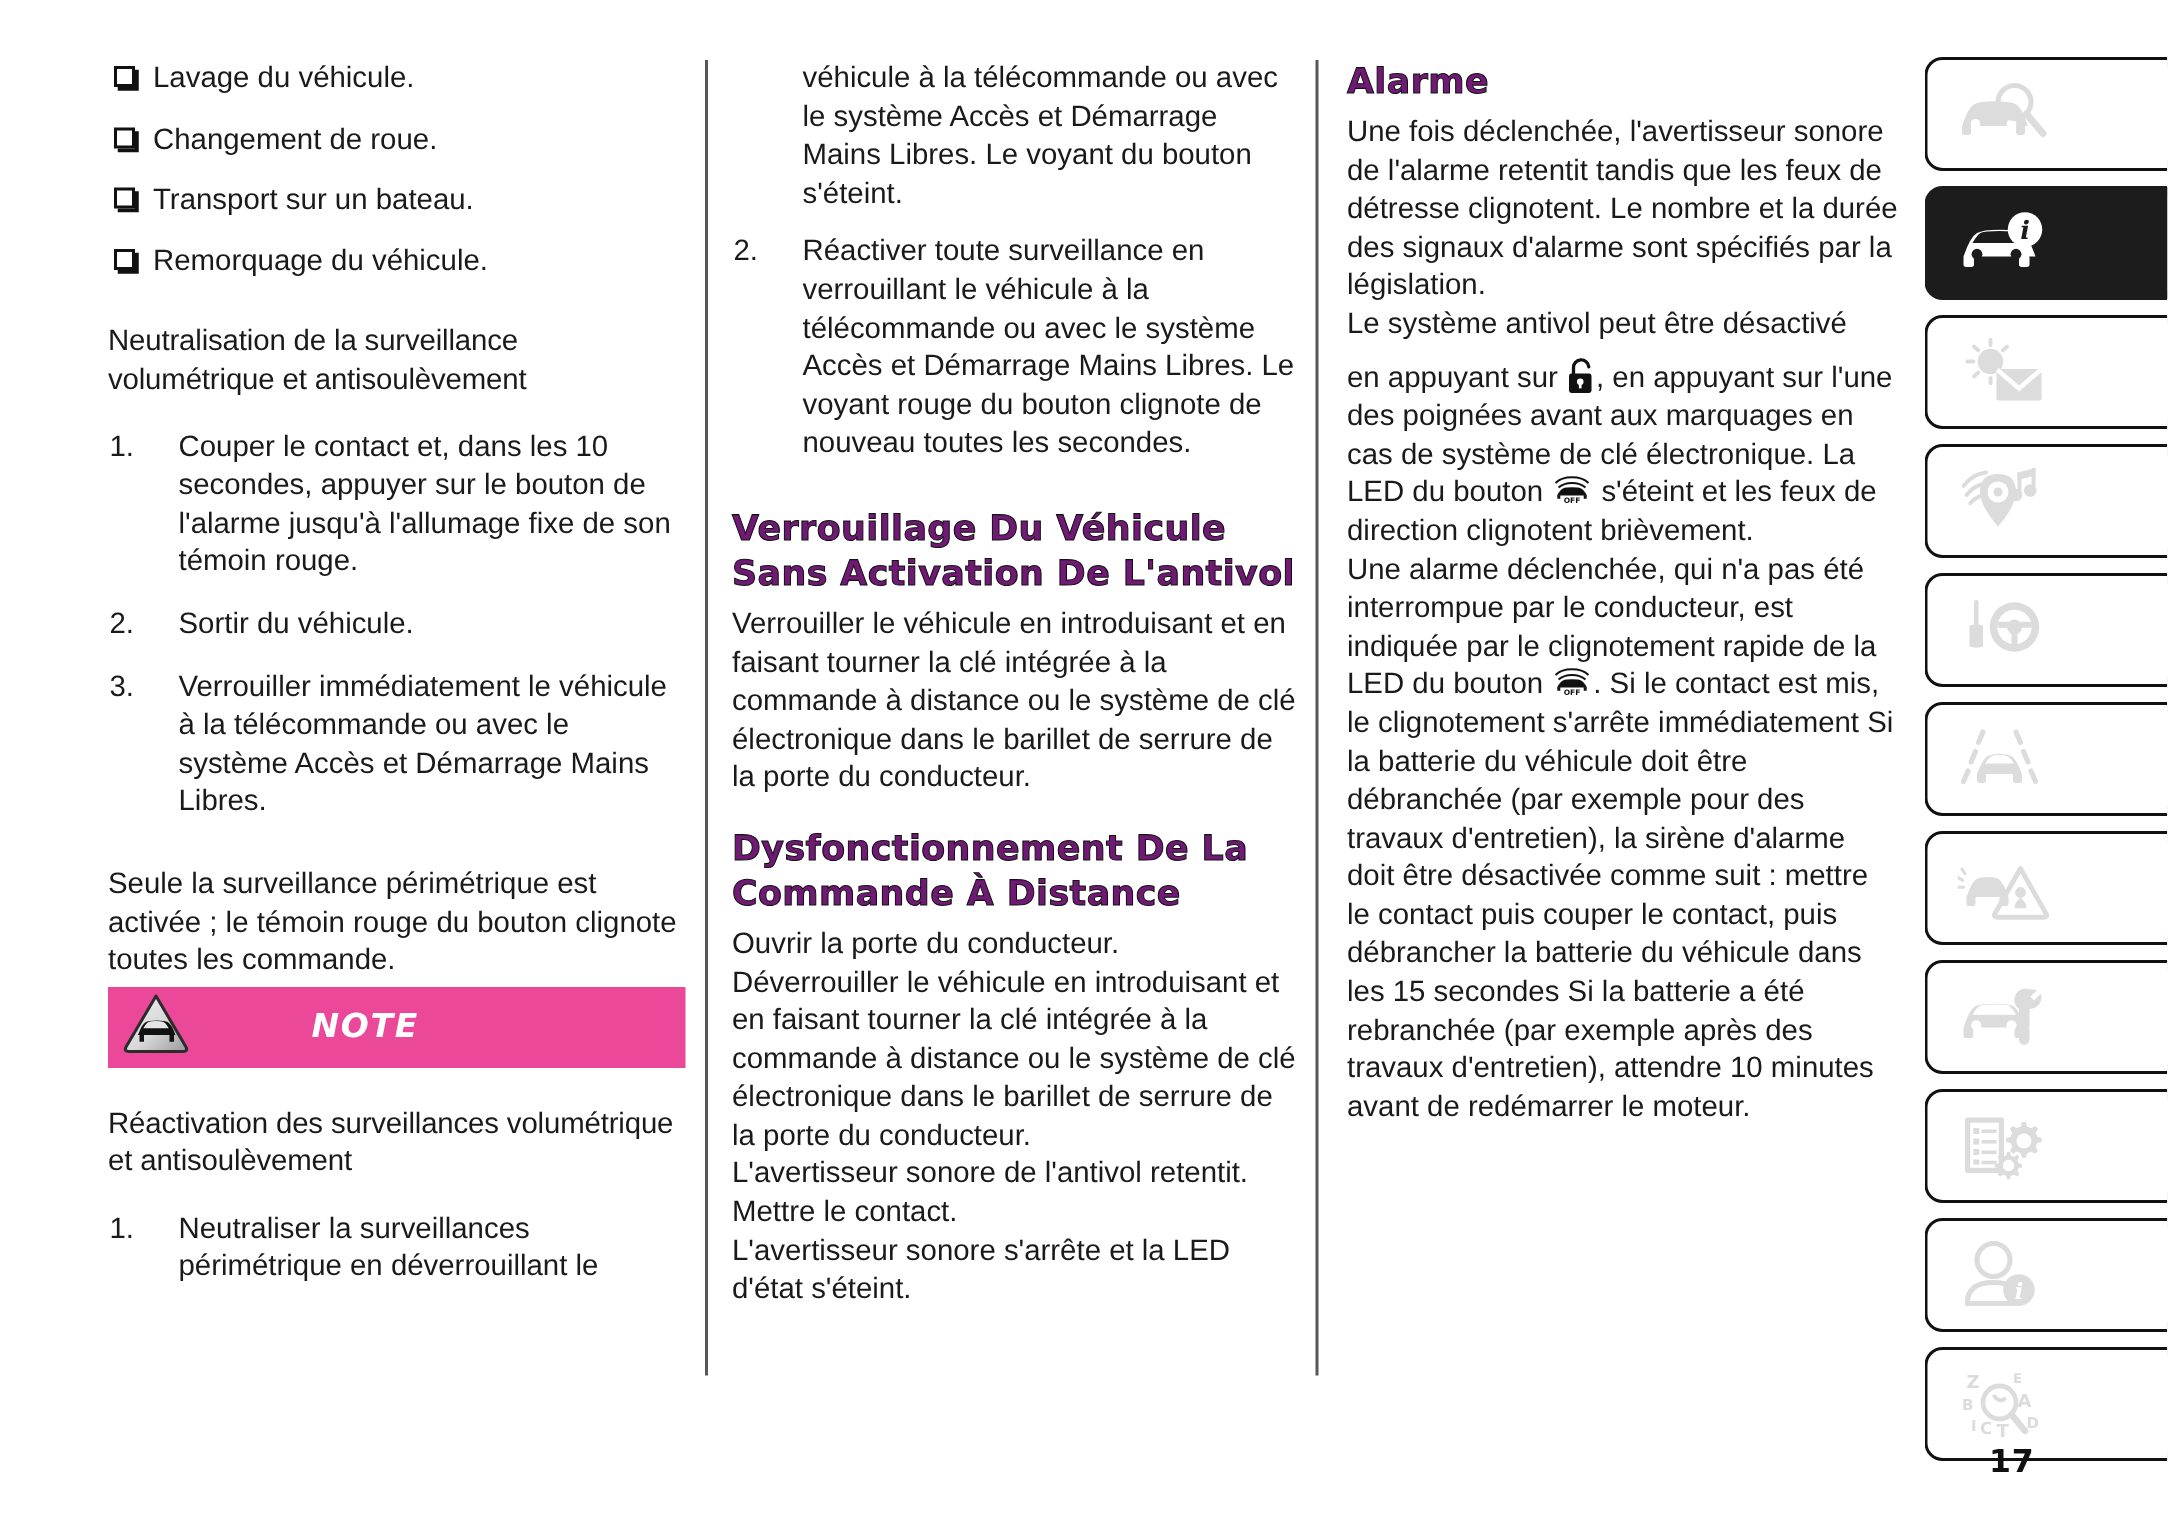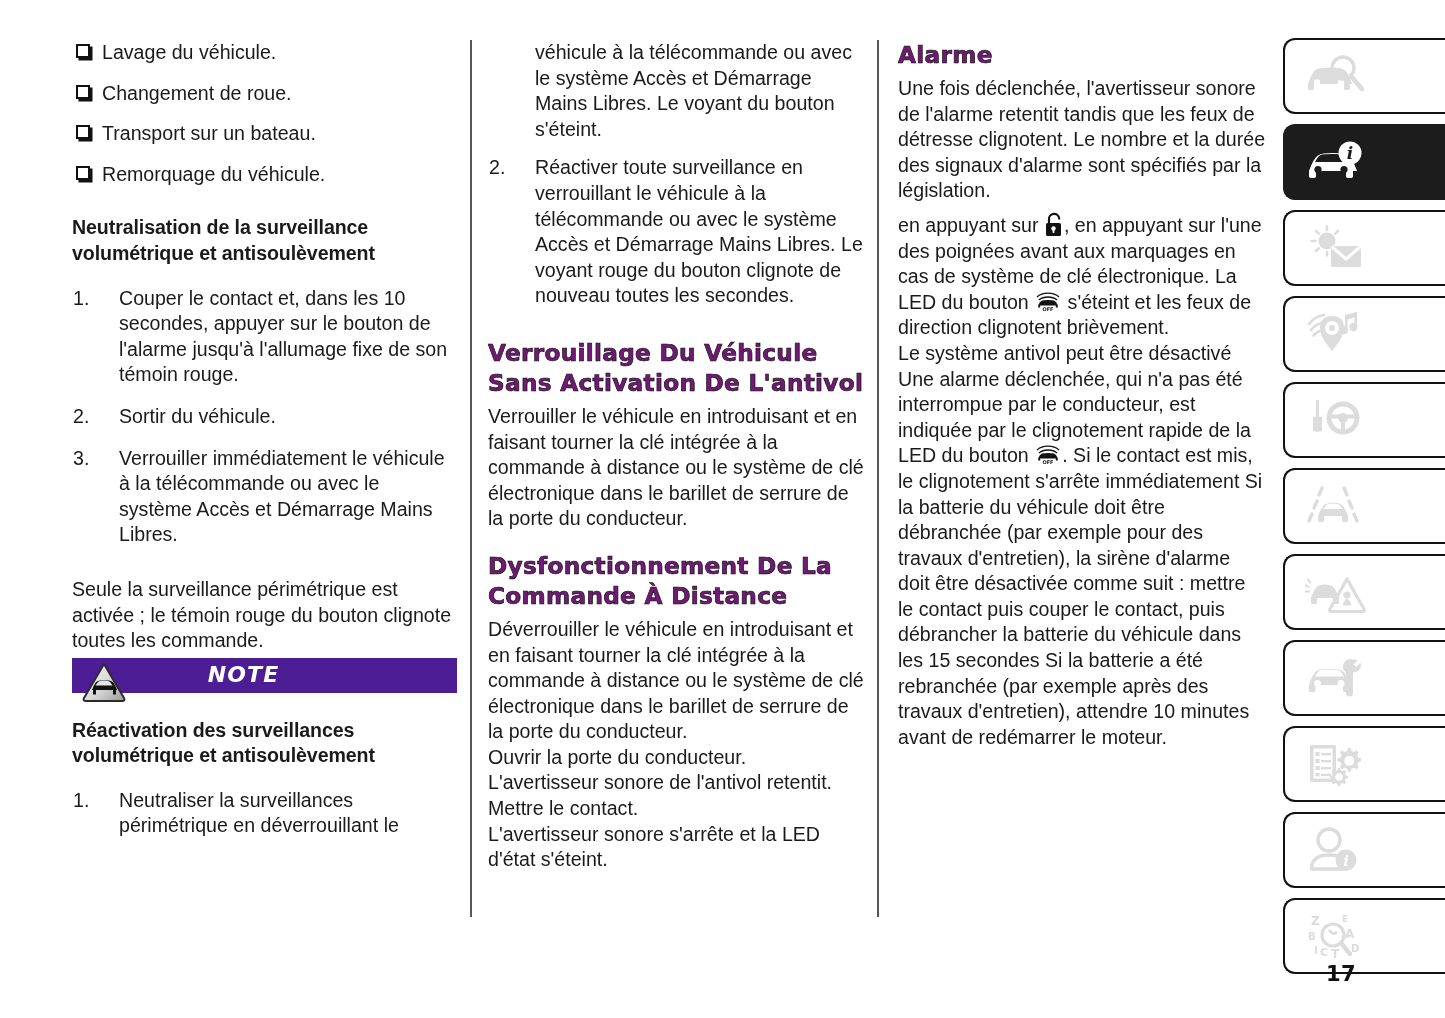--- a/index.html
+++ b/index.html
@@ -89,21 +89,21 @@
   .numlist li .num {
     position: absolute;
     left: 1px;
     top: 0;
     width: 36px;
     text-align: left;
   }
 
   
   .subhead {
-    font-weight: bold;
+    font-weight: normal;
     font-size: 19.6px;
     line-height: 25.6px;
     margin: 0;
     letter-spacing: -0.1px;
   }
 
   
   .sechead {
     font-family: "DejaVu Sans", sans-serif;
     font-weight: bold;
@@ -112,22 +112,22 @@
     letter-spacing: 0.3px;
     margin: 0;
     color: #701a75;
     -webkit-text-stroke: 0.7px #111;
   }
 
   
   .note-wrap { margin-top: 4px; }
   .note-bar {
     position: relative;
-    height: 35px;
-    background: #4c1d95;
+    height: 54px;
+    background: #ec4899;
     display: flex;
     align-items: center;
     justify-content: center;
   }
   .note-bar .note-label {
     font-family: "DejaVu Sans", sans-serif;
     font-weight: bold;
     font-style: italic;
     font-size: 22px;
     color: #ffffff;
@@ -307,51 +307,51 @@
     </ul>
 
     <div class="spacer-sm"></div>
     <h2 class="sechead">Verrouillage Du Véhicule Sans Activation De L'antivol</h2>
     <div style="height:6px"></div>
     <p class="para">Verrouiller le véhicule en introduisant et en faisant tourner la clé intégrée à la commande à distance ou le système de clé électronique dans le barillet de serrure de la porte du conducteur.</p>
 
     <div class="spacer-md"></div>
     <h2 class="sechead">Dysfonctionnement De La Commande À Distance</h2>
     <div style="height:6px"></div>
+    <p class="para">Ouvrir la porte du conducteur.</p>
     <p class="para">Déverrouiller le véhicule en introduisant et en faisant tourner la clé intégrée à la commande à distance ou le système de clé électronique dans le barillet de serrure de la porte du conducteur.</p>
-    <p class="para">Ouvrir la porte du conducteur.</p>
     <p class="para">L'avertisseur sonore de l'antivol retentit.</p>
     <p class="para">Mettre le contact.</p>
     <p class="para">L'avertisseur sonore s'arrête et la LED d'état s'éteint.</p>
 
   </div>
 
   <div class="col" id="col3">
 
     <h2 class="sechead">Alarme</h2>
     <div style="height:6px"></div>
     <p class="para">Une fois déclenchée, l'avertisseur sonore de l'alarme retentit tandis que les feux de détresse clignotent. Le nombre et la durée des signaux d'alarme sont spécifiés par la législation.</p>
+    <p class="para">Le système antivol peut être désactivé</p>
+
     <p class="para" style="margin-top:8px;">
       <span>en appuyant sur </span><svg class="inline-ico ico-unlock" viewBox="0 0 20 26">
           <path d="M5 11 V7.5 A5 5 0 0 1 15.2 6.6" fill="none" stroke="#111" stroke-width="2.2" stroke-linecap="round"></path>
           <rect x="2" y="11" width="15" height="13" rx="1.6" fill="#111"></rect>
           <circle cx="9.5" cy="16.5" r="2.2" fill="#fff"></circle>
           <rect x="8.6" y="16.3" width="1.8" height="4.6" fill="#fff"></rect>
         </svg><span>, en appuyant sur l'une des poignées avant aux marquages en cas de système de clé électronique. La LED du bouton </span><svg class="inline-ico ico-alarmoff" viewBox="0 0 28 19">
           <path d="M3 5 Q7 1.2 14 1.2 Q21 1.2 25 5" fill="none" stroke="#111" stroke-width="1.3"></path>
           <path d="M5 8 Q8.5 5 14 5 Q19.5 5 23 8" fill="none" stroke="#111" stroke-width="1.3"></path>
           <path d="M4 13.4 q2 -4 4 -4.8 q1.8 -0.7 6 -0.7 q4.2 0 6 0.7 q2 0.8 4 4.8 z" fill="#111"></path>
           <rect x="4.2" y="13.1" width="2" height="2.4" fill="#111"></rect>
           <rect x="21.8" y="13.1" width="2" height="2.4" fill="#111"></rect>
           <text x="14" y="18.6" font-size="5" font-family="DejaVu Sans, sans-serif" font-weight="bold" fill="#111" text-anchor="middle">OFF</text>
         </svg><span> s'éteint et les feux de direction clignotent brièvement.</span>
     </p>
 
-    <p class="para">Le système antivol peut être désactivé</p>
-
     <p class="para">
       <span>Une alarme déclenchée, qui n'a pas été interrompue par le conducteur, est indiquée par le clignotement rapide de la LED du bouton </span><svg class="inline-ico ico-alarmoff" viewBox="0 0 28 19">
           <path d="M3 5 Q7 1.2 14 1.2 Q21 1.2 25 5" fill="none" stroke="#111" stroke-width="1.3"></path>
           <path d="M5 8 Q8.5 5 14 5 Q19.5 5 23 8" fill="none" stroke="#111" stroke-width="1.3"></path>
           <path d="M4 13.4 q2 -4 4 -4.8 q1.8 -0.7 6 -0.7 q4.2 0 6 0.7 q2 0.8 4 4.8 z" fill="#111"></path>
           <rect x="4.2" y="13.1" width="2" height="2.4" fill="#111"></rect>
           <rect x="21.8" y="13.1" width="2" height="2.4" fill="#111"></rect>
           <text x="14" y="18.6" font-size="5" font-family="DejaVu Sans, sans-serif" font-weight="bold" fill="#111" text-anchor="middle">OFF</text>
         </svg><span>. Si le contact est mis, le clignotement s'arrête immédiatement Si la batterie du véhicule doit être débranchée (par exemple pour des travaux d'entretien), la sirène d'alarme doit être désactivée comme suit : mettre le contact puis couper le contact, puis débrancher la batterie du véhicule dans les 15 secondes Si la batterie a été rebranchée (par exemple après des travaux d'entretien), attendre 10 minutes avant de redémarrer le moteur.</span>
     </p>

